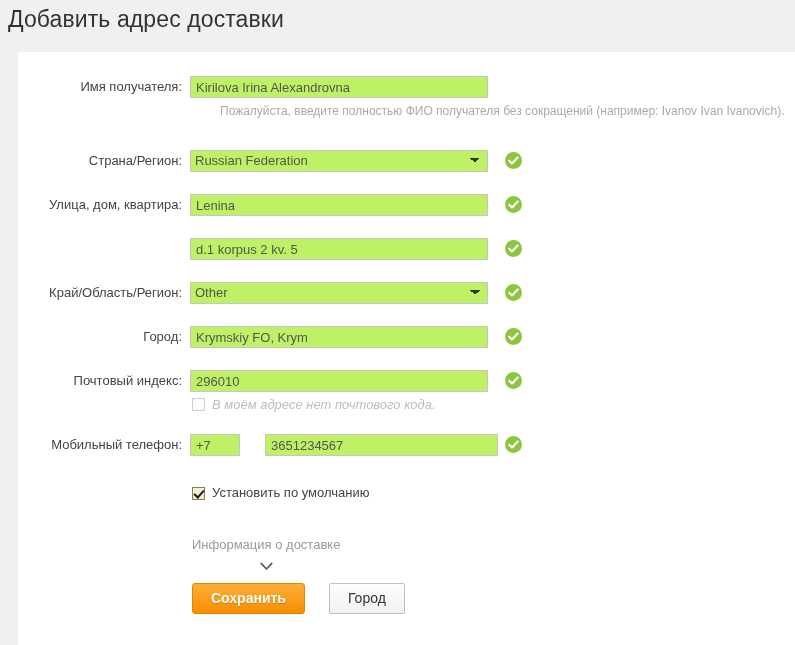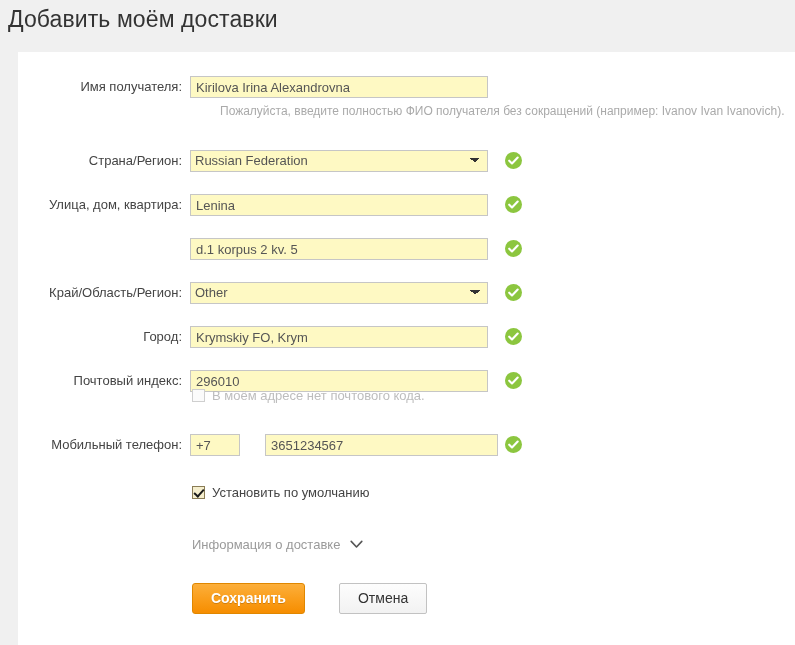--- a/index.html
+++ b/index.html
@@ -66,21 +66,21 @@
     height: 0;
   }
 
   .text-input {
     position: absolute;
     left: 172px;
     width: 298px;
     height: 22px;
     box-sizing: border-box;
     border: 1px solid #c6c6c6;
-    background: #fef9c3;
+    background: #bef264;
     font-family: "Liberation Sans", sans-serif;
     font-size: 13px;
     color: #555555;
     padding: 0 5px;
     line-height: 20px;
     outline: none;
   }
   .text-input::placeholder { color: #b0b0b0; }
 
   select.text-input {
@@ -169,21 +169,21 @@
   }
   .collapse-link .ct { font-size: 13px; color: #9a9a9a; }
   .chev { display: block; }
 
   
   .btn-row {
     position: absolute;
     left: 174px;
     display: flex;
     align-items: flex-end;
-    gap: 34px;
+    gap: 24px;
   }
   .btn {
     font-family: "Liberation Sans", sans-serif;
     font-size: 14px;
     cursor: pointer;
     box-sizing: border-box;
     white-space: nowrap;
   }
   .btn-primary {
     background: linear-gradient(to bottom, #fcaf3b 0%, #fa9e1c 50%, #f68d00 100%);
@@ -198,21 +198,21 @@
     background: linear-gradient(to bottom, #fdfdfd 0%, #f2f2f2 100%);
     border: 1px solid #c2c2c2;
     border-radius: 2px;
     color: #333333;
     padding: 6px 18px 7px;
   }
 </style>
 </head>
 <body>
 
-<div class="page-title">Добавить моём доставки</div>
+<div class="page-title">Добавить адрес доставки</div>
 
 <div class="form-card">
 
   <div class="form-row" style="top:24px;">
     <div class="label-anchor">
       <span class="field-label">Имя получателя:</span>
     </div>
     <input class="text-input" type="text" value="Kirilova Irina Alexandrovna" style="">
   </div>
   <div class="hint-text" style="top:52px;margin-left:28px;">Пожалуйста, введите полностью ФИО получателя без сокращений (например: Ivanov Ivan Ivanovich).</div>
@@ -283,48 +283,48 @@
       <span class="field-label">Почтовый индекс:</span>
     </div>
     <input class="text-input" type="text" value="296010" style="">
     <span class="check-badge" style="top:2px;">
       <svg viewBox="0 0 17 17" aria-hidden="true">
         <path d="M4.2 8.7 L7 11.5 L12.7 5.6" fill="none" stroke="#ffffff" stroke-width="2.1" stroke-linecap="round" stroke-linejoin="round"></path>
       </svg>
     </span>
   </div>
 
-  <div class="cb-row" style="top:336px;">
+  <div class="cb-row" style="top:345px;font-style:italic;">
     <span class="cb-box"></span>
     <span class="cb-label muted">В моём адресе нет почтового кода.</span>
   </div>
 
   <div class="form-row" style="top:382px;">
     <div class="label-anchor">
       <span class="field-label">Мобильный телефон:</span>
     </div>
     <input class="text-input" type="text" style="width: 50px;" value="+7">
     <input class="text-input" type="text" style="left: 247px; width: 233px;" value="3651234567">
     <span class="check-badge" style="top:2px;">
       <svg viewBox="0 0 17 17" aria-hidden="true">
         <path d="M4.2 8.7 L7 11.5 L12.7 5.6" fill="none" stroke="#ffffff" stroke-width="2.1" stroke-linecap="round" stroke-linejoin="round"></path>
       </svg>
     </span>
   </div>
 
-  <div class="cb-row" style="top:433px;">
+  <div class="cb-row" style="top:433px;align-items:flex-end;">
     <span class="cb-box checked"></span>
     <span class="cb-label">Установить по умолчанию</span>
   </div>
 
-  <div class="collapse-link" style="top:485px;">
+  <div class="collapse-link" style="top:485px;flex-direction:column;">
     <span class="ct">Информация о доставке</span>
     <svg class="chev" width="13" height="9" viewBox="0 0 13 9" aria-hidden="true">
       <path d="M1.2 1.4 L6.5 7 L11.8 1.4" fill="none" stroke="#555555" stroke-width="1.6" stroke-linecap="round" stroke-linejoin="round"></path>
     </svg>
   </div>
 
   <div class="btn-row" style="top:531px;">
     <button class="btn btn-primary">Сохранить</button>
-    <button class="btn btn-secondary">Отмена</button>
+    <button class="btn btn-secondary">Город</button>
   </div>
 
 </div>
 
 </body></html>

